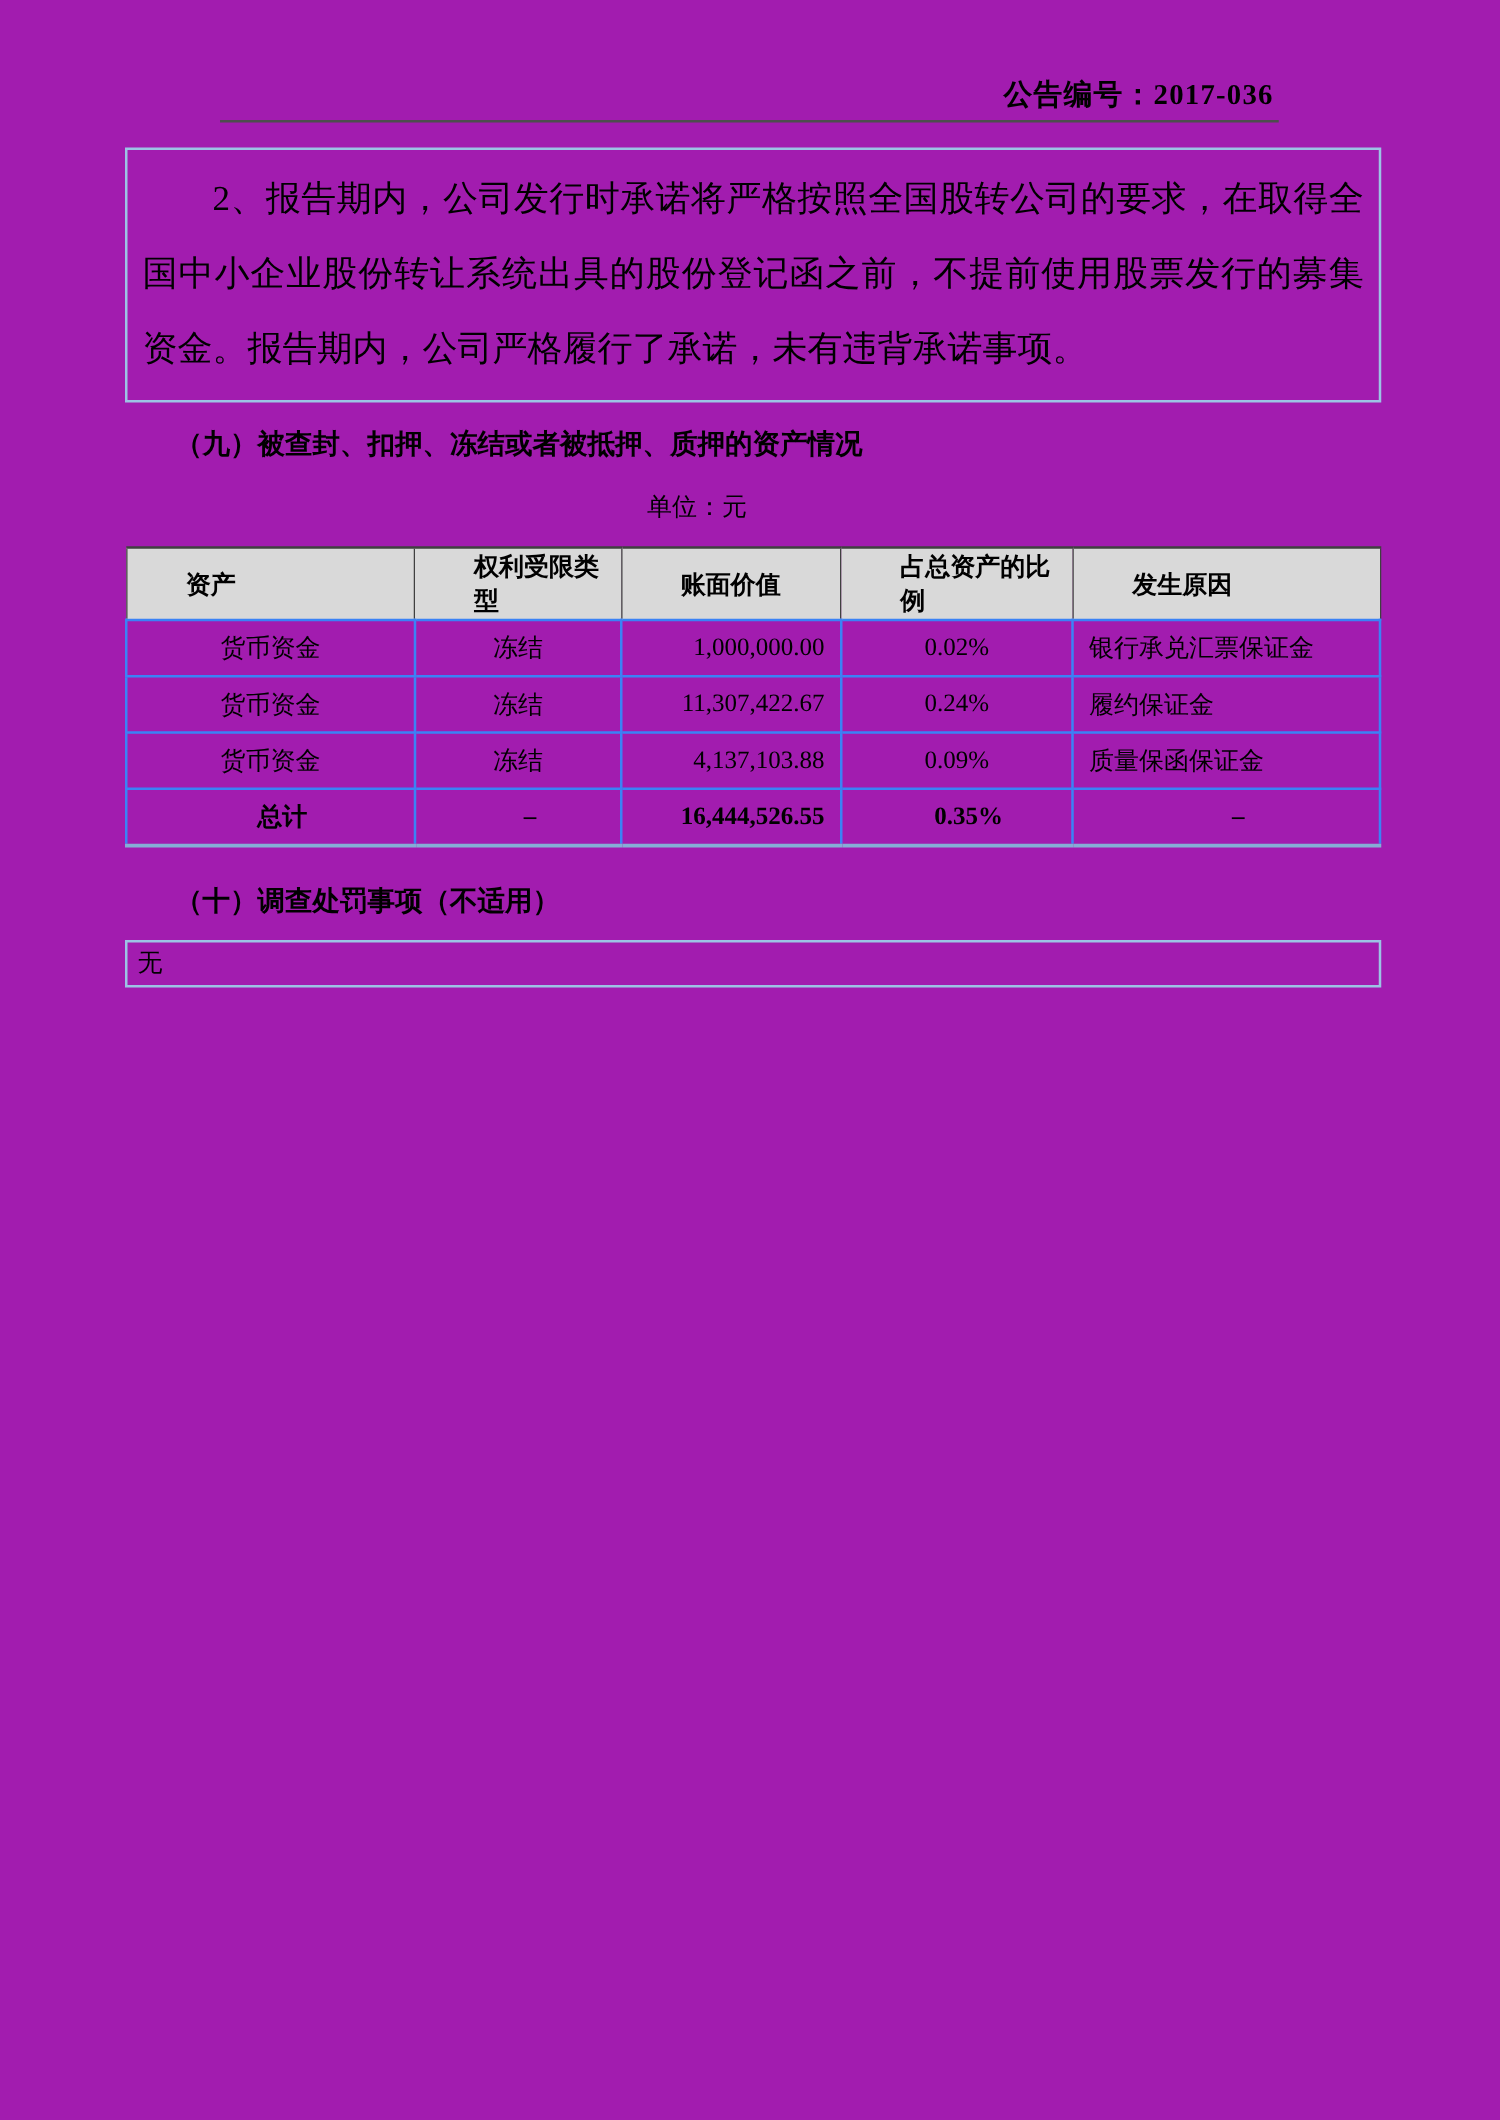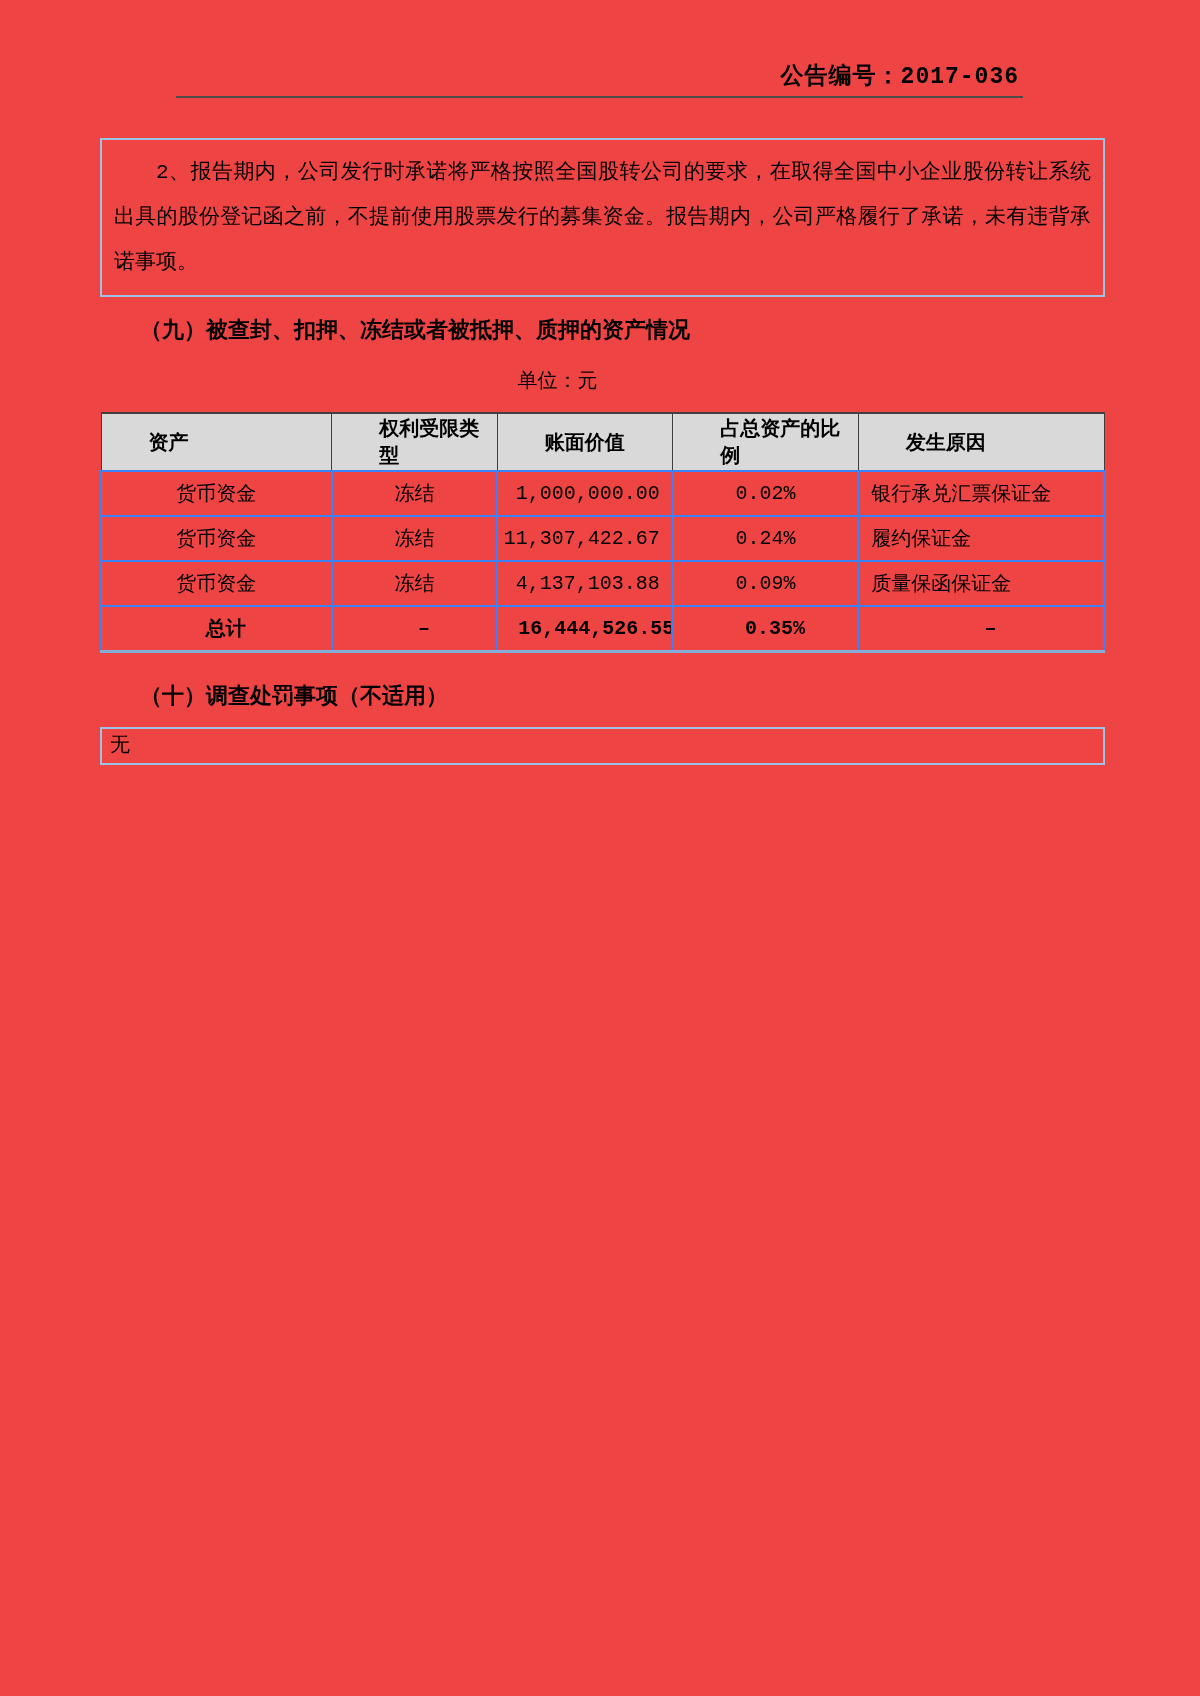--- a/index.html
+++ b/index.html
@@ -1,32 +1,32 @@
 <!DOCTYPE html>
 <html lang="zh"><head>
 <meta charset="utf-8">
 <style>
   html,body{margin:0;padding:0;background:#ffffff;}
   .page{
-    width:1200px;height:1696px;background:#ef4444;box-sizing:border-box;
+    width:1200px;height:1696px;background:#a21caf;box-sizing:border-box;
     padding:60px 95px 0 100px;position:relative;color:#000;
-    font-family:Liberation Mono, monospace;
+    font-family:Liberation Serif, serif;
   }
   
   .notice-header{
     margin-left:76px;width:847px;border-bottom:2px solid #4d4d4d;
     padding-bottom:5px;text-align:right;
   }
   .notice-header .num{
     font-size:23px;font-weight:bold;letter-spacing:1px;padding-right:4px;
   }
   
   .commit-box{
-    margin-top:40px;border:2px solid #9cc3e5;padding:10px 12px;
-    font-size:21px;line-height:45px;text-align:justify;
+    margin-top:20px;border:2px solid #9cc3e5;padding:10px 12px;
+    font-size:28px;line-height:60px;text-align:justify;
   }
   .commit-box p{margin:0;text-indent:2em;}
   
   .section-title{
     font-size:22px;font-weight:bold;margin:18px 0 0;padding-left:40px;
   }
   .section-title.sec10{margin-top:28px;}
   
   .unit-line{
     margin-top:22px;margin-bottom:18px;text-align:center;

